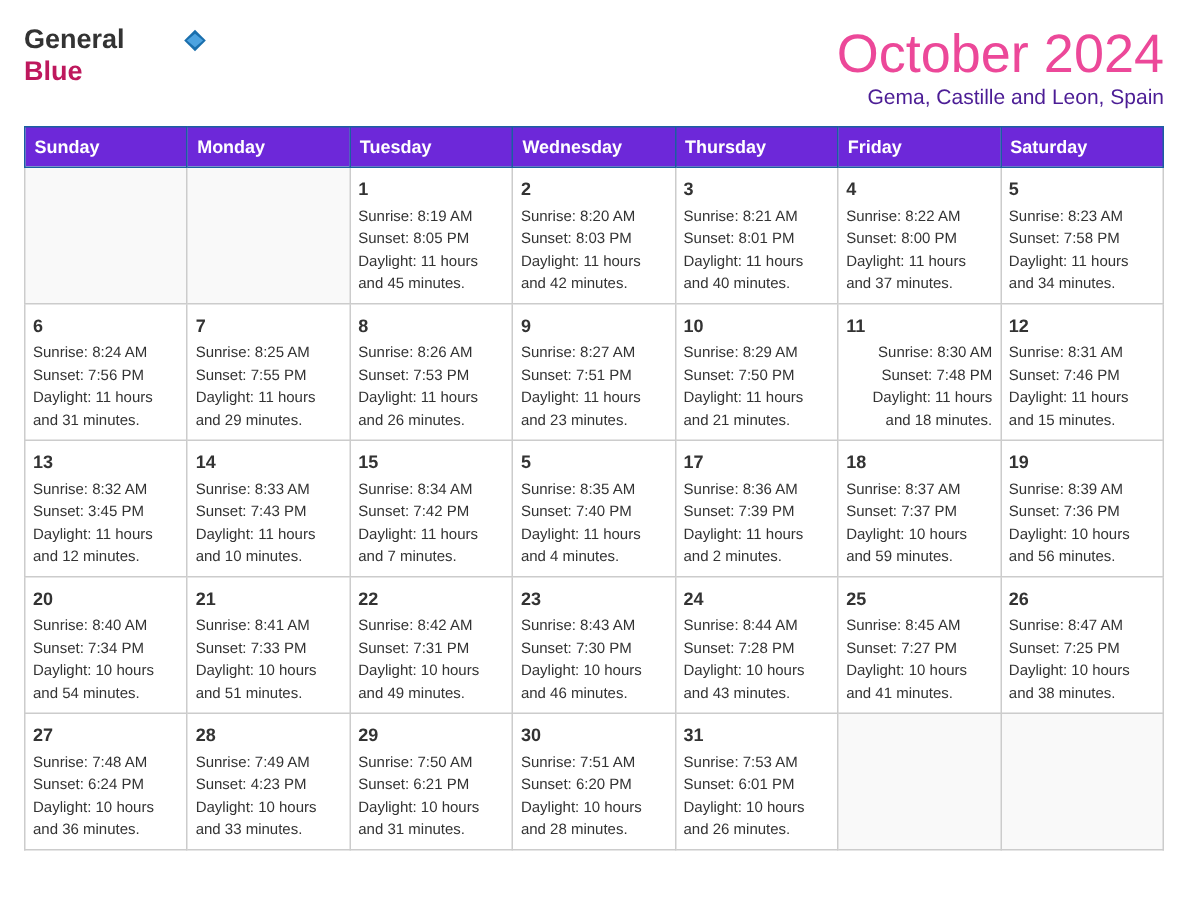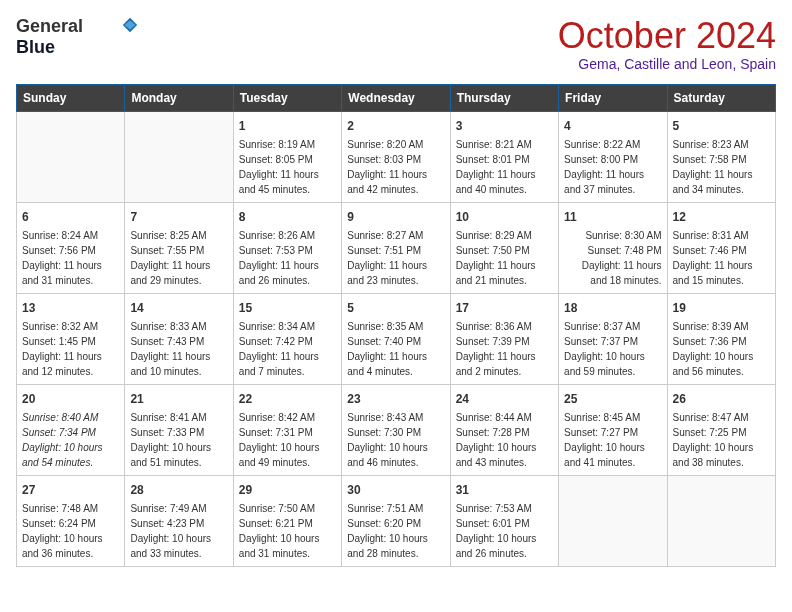--- a/index.html
+++ b/index.html
@@ -16,58 +16,58 @@
       align-items: flex-start;
       margin-bottom: 12px;
     }
     .logo {
       display: flex;
       flex-direction: column;
       align-items: flex-start;
     }
     .logo-text {
       display: flex;
-      align-items: flex-start;
+      align-items: center;
       gap: 36px;
     }
     .logo-general {
       font-size: 18px;
       font-weight: bold;
       color: #333;
     }
     .logo-blue {
       font-size: 18px;
       font-weight: bold;
-      color: #0f172a;
+      color: #be185d;
     }
     .logo-icon {
       width: 18px;
       height: 18px;
       margin-left: 2px;
     }
     .title-section {
       text-align: right;
     }
     .month-title {
       font-size: 36px;
       font-weight: normal;
-      color: #b91c1c;
+      color: #ec4899;
       line-height: 1.1;
     }
     .subtitle {
       font-size: 14px;
       color: #4c1d95;
     }
     table {
       width: 100%;
       border-collapse: collapse;
       font-size: 10.5px;
     }
     thead tr th {
-      background-color: #404040;
+      background-color: #6d28d9;
       color: #fff;
       text-align: left;
       padding: 6px 6px;
       font-size: 12px;
       font-weight: bold;
       border: 1px solid #1a5fa0;
     }
     tbody tr td {
       border: 1px solid #ccc;
       vertical-align: top;
@@ -202,21 +202,21 @@
           <span class="day-number">12</span>
           <div class="day-info" style="white-space: pre-line;">Sunrise: 8:31 AM
 Sunset: 7:46 PM
 Daylight: 11 hours and 15 minutes.</div>
         </td>
       </tr>
       <tr>
         <td>
           <span class="day-number">13</span>
           <div class="day-info" style="white-space: pre-line;">Sunrise: 8:32 AM
-Sunset: 1:45 PM
+Sunset: 3:45 PM
 Daylight: 11 hours and 12 minutes.</div>
         </td>
         <td>
           <span class="day-number">14</span>
           <div class="day-info" style="white-space: pre-line;">Sunrise: 8:33 AM
 Sunset: 7:43 PM
 Daylight: 11 hours and 10 minutes.</div>
         </td>
         <td>
           <span class="day-number">15</span>
@@ -245,21 +245,21 @@
         <td>
           <span class="day-number">19</span>
           <div class="day-info" style="white-space: pre-line;">Sunrise: 8:39 AM
 Sunset: 7:36 PM
 Daylight: 10 hours and 56 minutes.</div>
         </td>
       </tr>
       <tr>
         <td>
           <span class="day-number">20</span>
-          <div class="day-info" style="white-space: pre-line; font-style: italic;">Sunrise: 8:40 AM
+          <div class="day-info" style="white-space: pre-line;">Sunrise: 8:40 AM
 Sunset: 7:34 PM
 Daylight: 10 hours and 54 minutes.</div>
         </td>
         <td>
           <span class="day-number">21</span>
           <div class="day-info" style="white-space: pre-line;">Sunrise: 8:41 AM
 Sunset: 7:33 PM
 Daylight: 10 hours and 51 minutes.</div>
         </td>
         <td>

